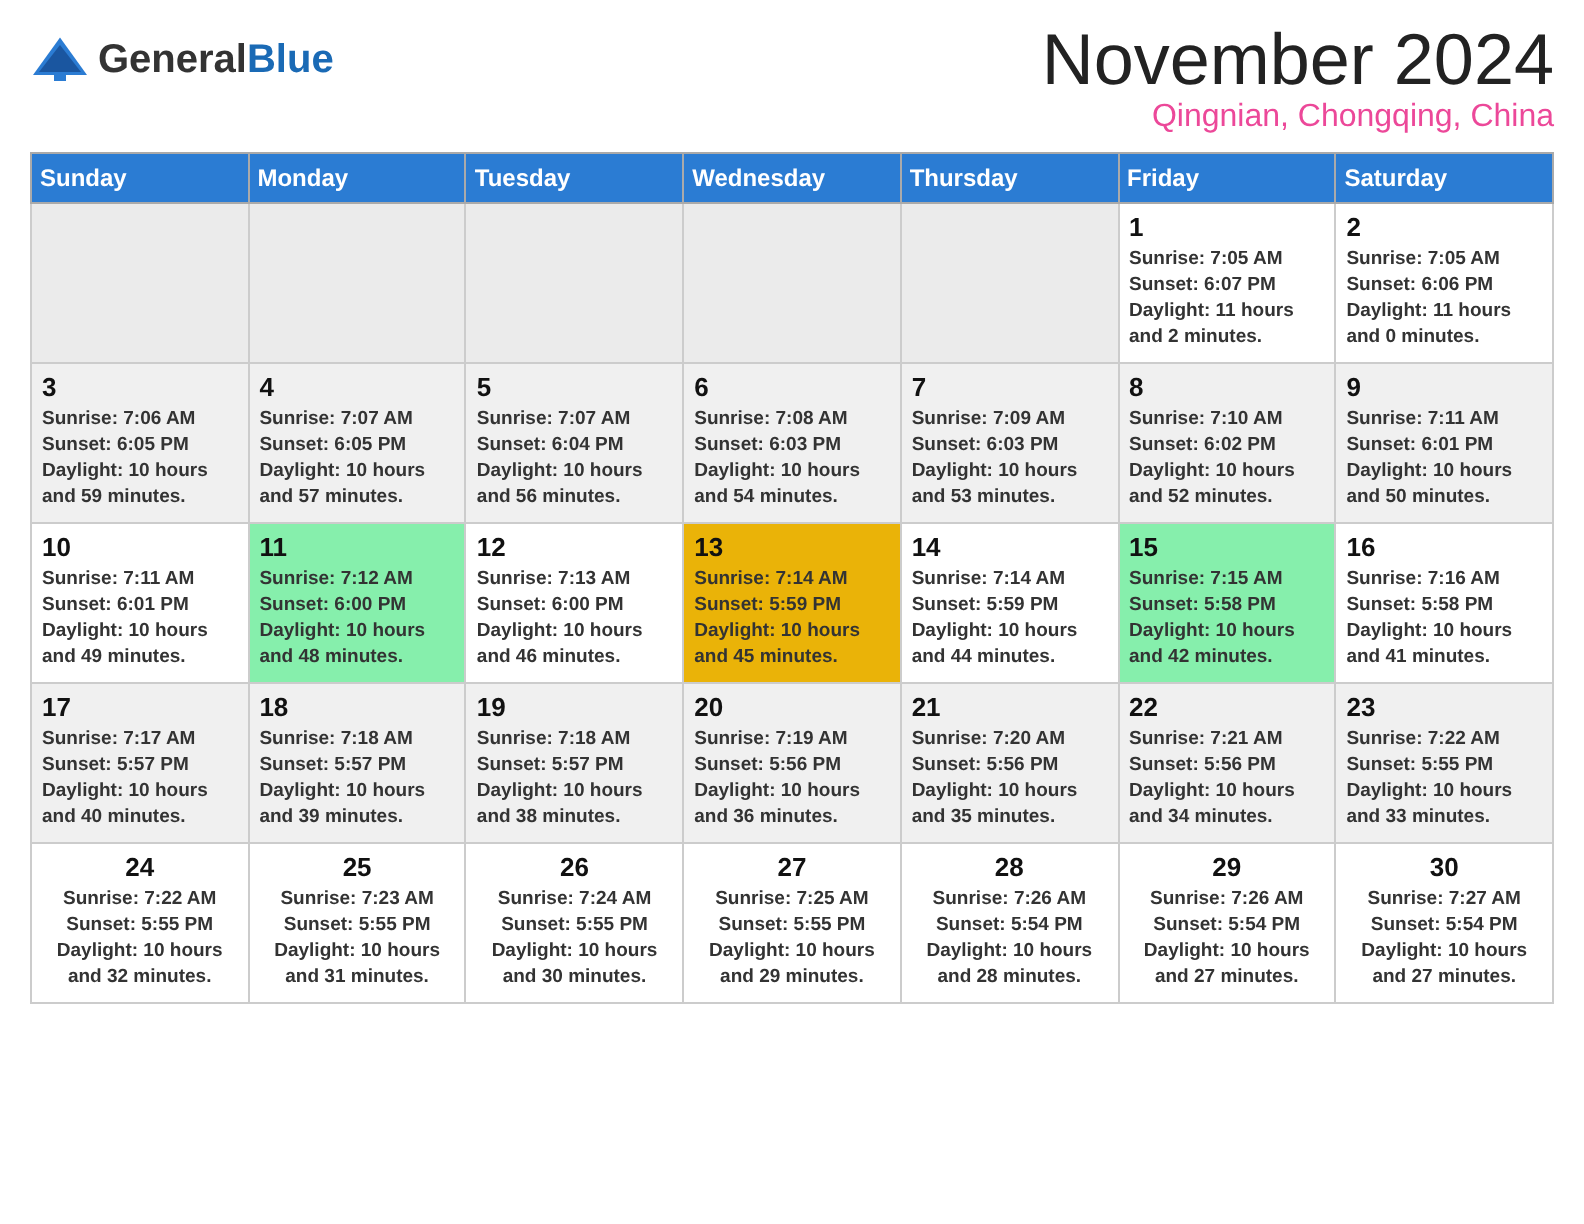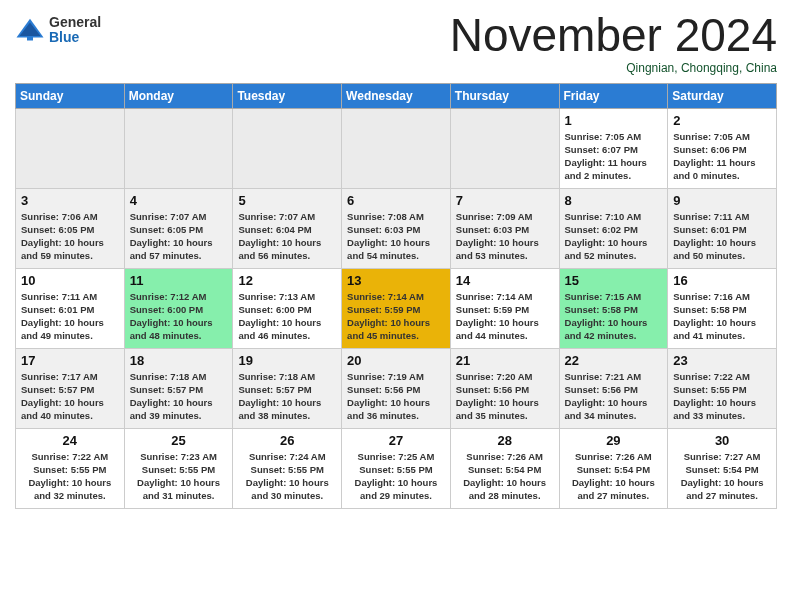--- a/index.html
+++ b/index.html
@@ -21,44 +21,44 @@
       align-items: flex-start;
       margin-bottom: 8px;
     }
     .logo {
       display: flex;
       align-items: center;
       margin-top: 5px;
     }
     .logo-text {
       display: flex;
-      flex-direction: column;
-      font-size: 14px;
+      flex-direction: row;
+      font-size: 20px;
       font-weight: bold;
       line-height: 1.1;
     }
     .logo-general { color: #333; }
     .logo-blue { color: #1a6ab5; }
     .logo-icon {
       width: 30px;
       height: 30px;
       margin-right: 4px;
     }
     .title-block {
       text-align: right;
     }
     .month-title {
-      font-size: 46px;
+      font-size: 36px;
       font-weight: normal;
       color: #222;
       line-height: 1.1;
     }
     .subtitle {
-      font-size: 12px;
-      color: #14532d;
+      font-size: 16px;
+      color: #ec4899;
     }
     .calendar {
       width: 100%;
       border-collapse: collapse;
       table-layout: fixed;
     }
     .calendar th {
       background: #2b7cd3;
       color: #fff;
       font-size: 12px;

